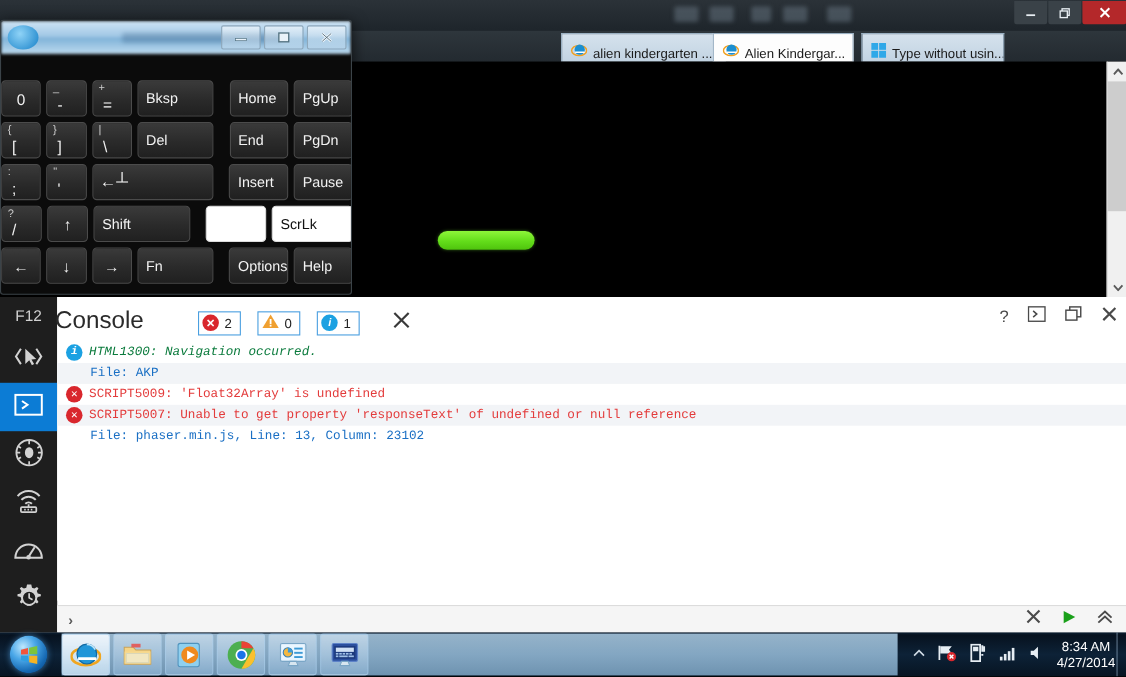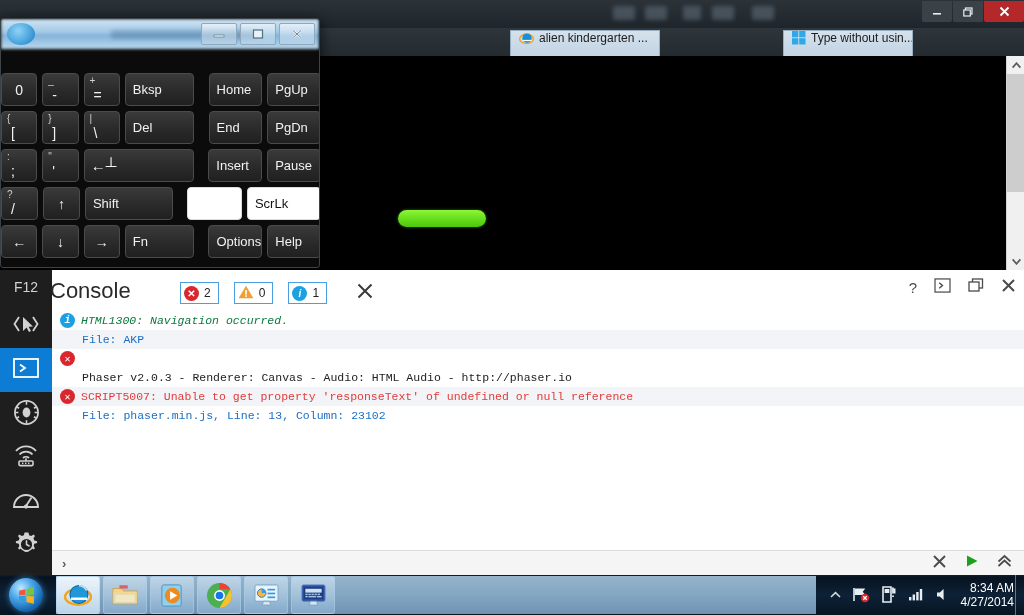--- a/index.html
+++ b/index.html
@@ -26,21 +26,21 @@
 
   
   #ie-tabstrip{left:0;top:28px;width:1024px;height:28px;
     background:linear-gradient(180deg,#2e363c 0%,#232a30 100%);}
   #addressbar{left:322px;top:29px;width:185px;height:26px;
     background:linear-gradient(180deg,#dfe9f2 0%,#cddbe8 100%);
     border:1px solid #8fa8bb;box-sizing:border-box;display:flex;align-items:center;
     justify-content:flex-end;padding-right:4px;gap:4px;}
   .url-ghost{position:absolute;left:8px;top:8px;width:130px;height:9px;
     background:rgba(110,140,165,.45);filter:blur(2.2px);border-radius:2px;}
-  .tab{height:26px;display:flex;align-items:flex-start;gap:5px;padding:0 8px;box-sizing:border-box;
+  .tab{height:26px;display:flex;align-items:flex-end;gap:5px;padding:0 8px;box-sizing:border-box;
     font-size:12px;color:#1b1b1b;white-space:nowrap;overflow:hidden;}
   .tab.inactive{background:linear-gradient(180deg,#d5e2ed 0%,#c2d3e2 100%);
      border:1px solid #9ab0c2;border-bottom:none;}
   .tab.active{background:#fdfdfd;border:1px solid #9ab0c2;border-bottom:none;}
   .tabclose{font-size:13px;color:#55616c;margin-left:2px;}
   #ie-cmdicons{right:6px;top:28px;height:28px;display:flex;align-items:center;gap:10px;
     color:#e9eef2;}
 
   
   #ie-viewport{left:0;top:56px;width:1024px;height:214px;background:#000;}
@@ -119,21 +119,21 @@
      box-shadow:0 0 6px rgba(90,180,255,.6);display:flex;align-items:center;justify-content:center;}
   #tb-items{position:absolute;left:56px;top:1px;display:flex;align-items:center;gap:3px;height:38px;}
   .tbitem{width:42px;height:36px;border:1px solid rgba(170,205,235,.55);border-radius:3px;
      background:linear-gradient(180deg,rgba(225,240,252,.55),rgba(160,200,235,.40));
      display:flex;align-items:center;justify-content:center;}
   .tbitem.active{background:linear-gradient(180deg,rgba(245,250,255,.92),rgba(205,230,248,.78));}
   #tb-bg{position:absolute;left:56px;top:1px;width:760px;height:38px;
      background:linear-gradient(180deg,rgba(185,220,245,.80),rgba(150,195,230,.72));}
   #tray{position:absolute;right:0;top:0;height:40px;display:flex;align-items:center;gap:11px;
      padding-right:10px;color:#e6edf3;font-size:11px;}
-  #clock{display:flex;flex-direction:column;align-items:flex-end;line-height:14px;color:#fff;font-size:12px;}
+  #clock{display:flex;flex-direction:column;align-items:center;line-height:14px;color:#fff;font-size:12px;}
   #showdesk{position:absolute;right:0;top:0;width:8px;height:40px;
      border-left:1px solid rgba(180,210,235,.5);}
 </style>
 </head>
 <body>
 
 <div id="ie-window" class="abs">
 
   <div id="ie-titlebar" class="abs">
 
@@ -190,20 +190,31 @@
       <span>
         <svg width="15" height="15" viewBox="0 0 18 18">
             <ellipse cx="9" cy="9.5" rx="8.2" ry="5.6" fill="none" stroke="#f0a020" stroke-width="1.6"></ellipse>
             <circle cx="9.6" cy="8.6" r="5.6" fill="#1b8fd1"></circle>
             <path d="M4.6 11.4 H15" stroke="#fff" stroke-width="1.5"></path>
           </svg>
       </span>
       <span>alien kindergarten ...</span>
     </div>
 
+    <div class="tab active abs" style="left:648px;top:2px;width:128px;">
+      <span>
+        <svg width="15" height="15" viewBox="0 0 18 18">
+            <ellipse cx="9" cy="9.5" rx="8.2" ry="5.6" fill="none" stroke="#f0a020" stroke-width="1.6"></ellipse>
+            <circle cx="9.6" cy="8.6" r="5.6" fill="#1b8fd1"></circle>
+            <path d="M4.6 11.4 H15" stroke="#fff" stroke-width="1.5"></path>
+          </svg>
+      </span>
+      <span>Alien Kindergar...</span>
+      <span class="tabclose">✕</span>
+    </div>
 
     <div class="tab inactive abs" style="left:783px;top:2px;width:130px;">
       <span>
         <svg width="14" height="14" viewBox="0 0 14 14">
             <rect x="0" y="0" width="6.3" height="6.3" fill="#2fa8e8"></rect>
             <rect x="7.2" y="0" width="6.3" height="6.3" fill="#2fa8e8"></rect>
             <rect x="0" y="7.2" width="6.3" height="6.3" fill="#2fa8e8"></rect>
             <rect x="7.2" y="7.2" width="6.3" height="6.3" fill="#2fa8e8"></rect>
           </svg>
       </span>
@@ -521,23 +532,21 @@
 <div id="console-list" class="abs">
     <div class="cline">
       <span class="cicon" style="background: rgb(27, 161, 226); font-style: italic;">i</span>
       <span class="c-green">HTML1300: Navigation occurred.</span>
     </div>
     <div class="cline sub alt">
       <span class="c-blue">File: AKP</span>
     </div>
     <div class="cline">
       <span class="cicon" style="background: rgb(217, 39, 45);">✕</span>
-    </div>
-    <div class="cline sub">
-      <span class="c-dark">Phaser v2.0.3 - Renderer: Canvas - Audio: HTML Audio - http://phaser.io</span>
+      <span class="c-red">SCRIPT5009: 'Float32Array' is undefined</span>
     </div>
     <div class="cline alt">
       <span class="cicon" style="background: rgb(217, 39, 45);">✕</span>
       <span class="c-red">SCRIPT5007: Unable to get property 'responseText' of undefined or null reference</span>
     </div>
     <div class="cline sub">
       <span class="c-blue">File: phaser.min.js, Line: 13, Column: 23102</span>
     </div>
   </div>
 

